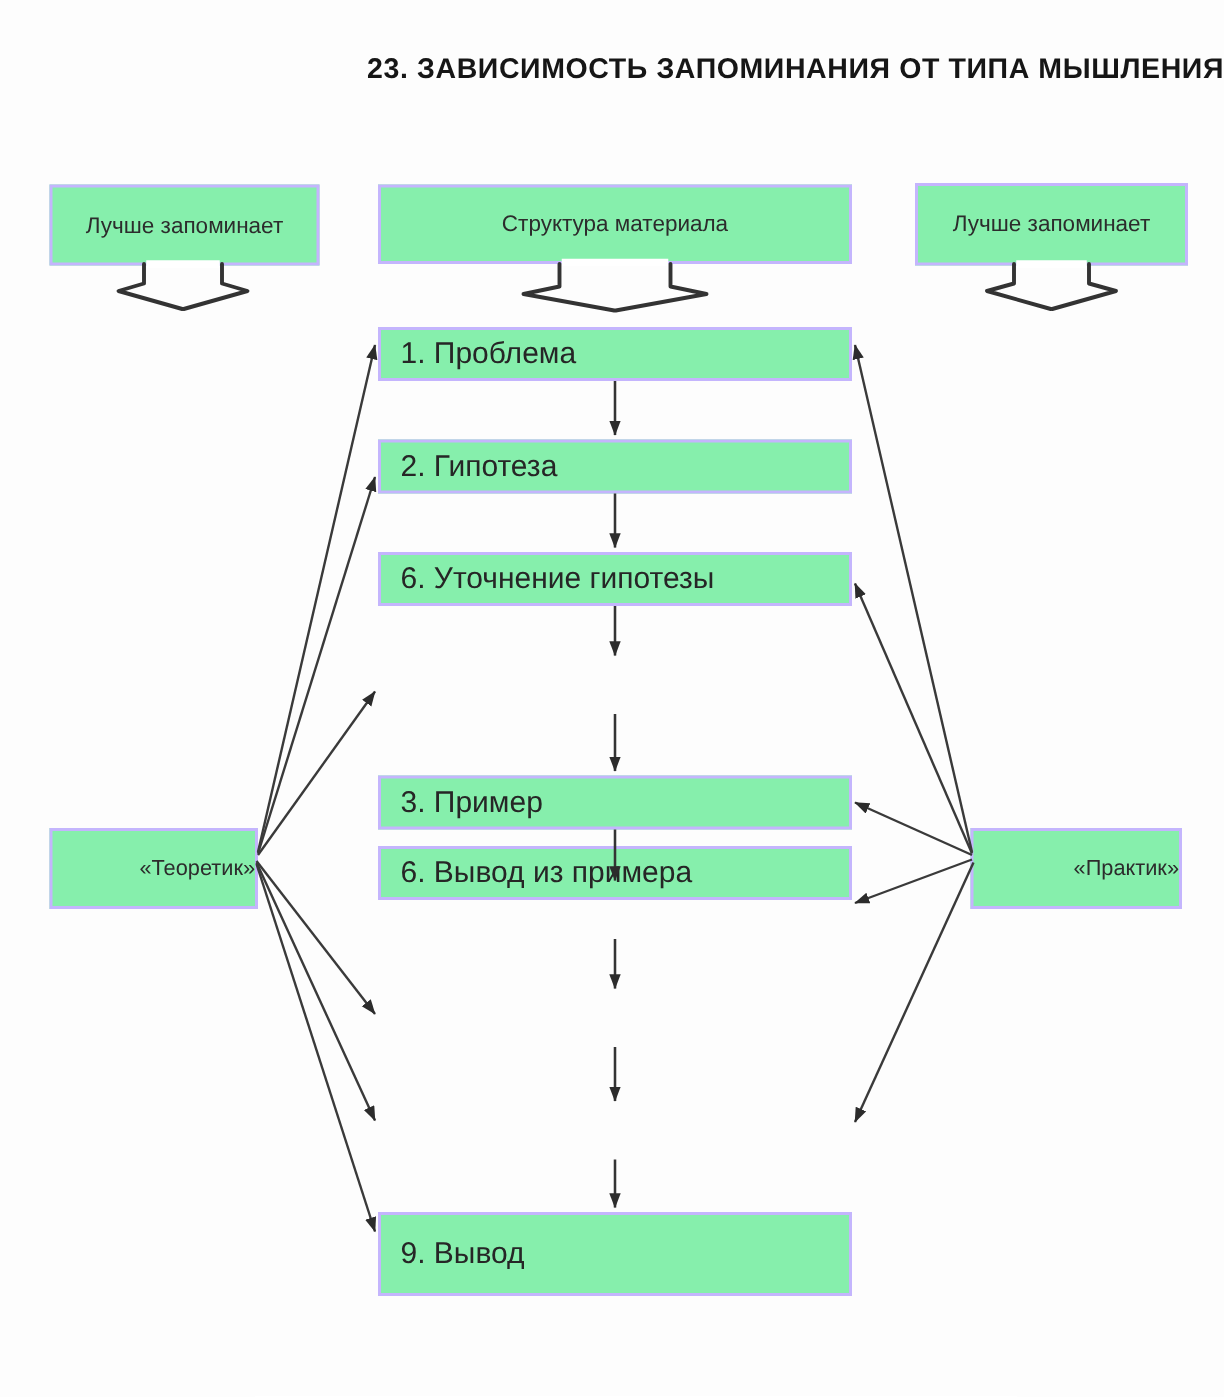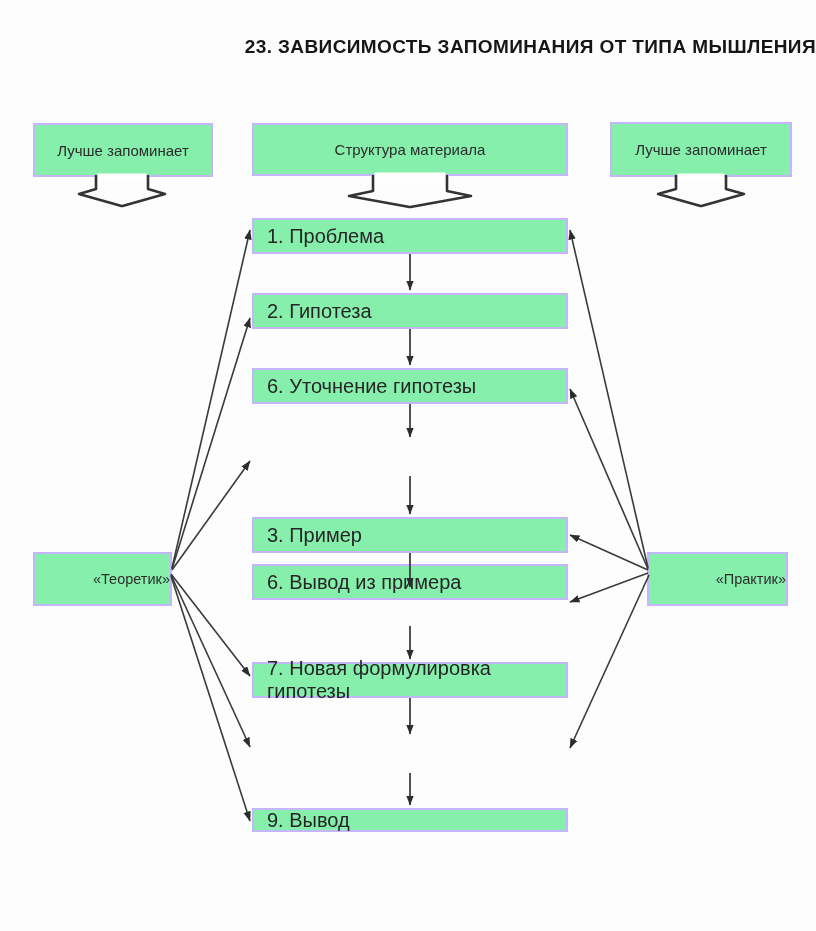--- a/index.html
+++ b/index.html
@@ -56,24 +56,21 @@
     </div>
   <div class="box step" style="top:368px">
     <span>6. Уточнение гипотезы</span>
     </div>
   <div class="box step" style="top:517px">
     <span>3. Пример</span>
     </div>
   <div class="box step" style="top:564px">
     <span>6. Вывод из примера</span>
     </div>
-  <div class="box step" style="top:662px">
-    <span>7. Новая формулировка гипотезы</span>
-    </div>
-  <div class="box step" style="top:808px;height:24px">
+  <div class="box step" style="top:808px;height:56px">
     <span>9. Вывод</span>
     </div>
 
   <svg class="wires" width="816" height="931" viewBox="0 0 816 931">
     <defs>
       <marker id="arr" markerUnits="userSpaceOnUse" markerWidth="12" markerHeight="9" refX="9.5" refY="3.8" orient="auto">
         <path d="M0,0 L10,3.8 L0,7.6 Z" fill="#2c2c2c"></path>
       </marker>
     </defs>
 

